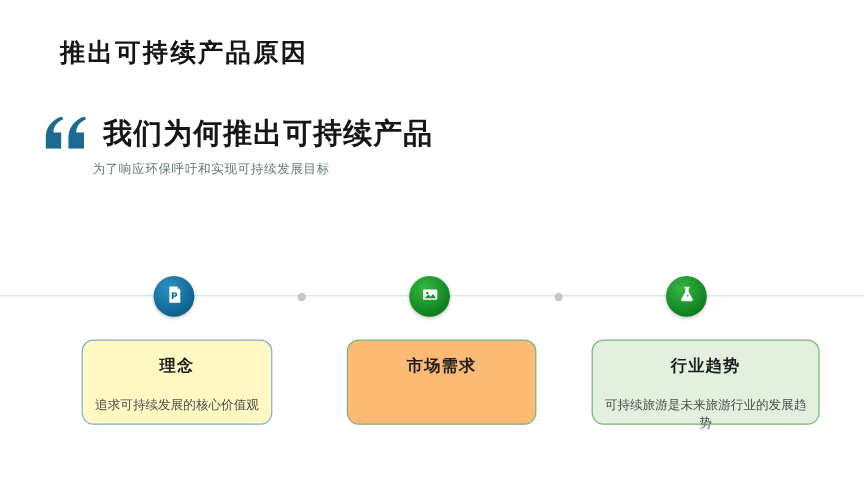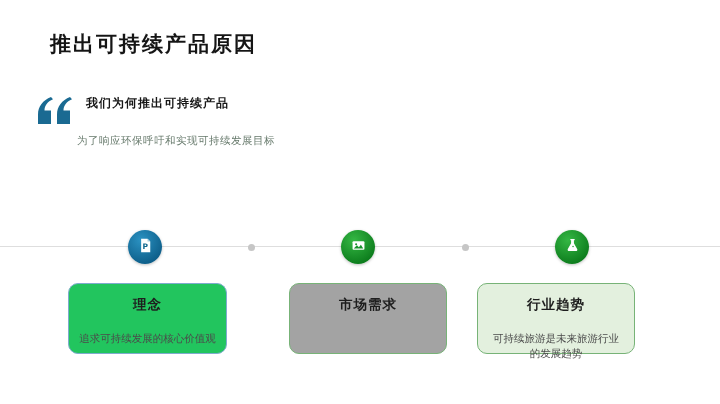--- a/index.html
+++ b/index.html
@@ -21,21 +21,21 @@
   }
 
   .quote-icon {
     position: absolute;
     left: 38px; top: 97px;
   }
 
   .quote-heading {
     position: absolute;
     left: 86px; top: 95px;
-    font-size: 12px;
+    font-size: 24px;
     font-weight: bold;
     color: #161616;
     letter-spacing: 1px;
   }
 
   .quote-subtext {
     position: absolute;
     left: 77px; top: 134px;
     font-size: 10.5px;
     color: #66796b;
@@ -86,30 +86,30 @@
     position: absolute;
     top: 283px;
     height: 71px;
     border-radius: 10px;
     border: 1.5px solid;
     text-align: center;
     padding: 12px 10px 0 10px;
   }
   .card-blue {
     left: 68px; width: 159px;
-    background: #22c55e;
+    background: #fef9c3;
     border-color: #7fabce;
   }
   .card-green-1 {
     left: 289px; width: 158px;
-    background: #a3a3a3;
+    background: #fdba74;
     border-color: #77b377;
   }
   .card-green-2 {
-    left: 477px; width: 158px;
+    left: 493px; width: 190px;
     background: #e3f0de;
     border-color: #77b377;
   }
   .card-title {
     font-size: 13.5px;
     font-weight: bold;
     color: #1e1e1e;
     letter-spacing: 1px;
   }
   .card-body {

